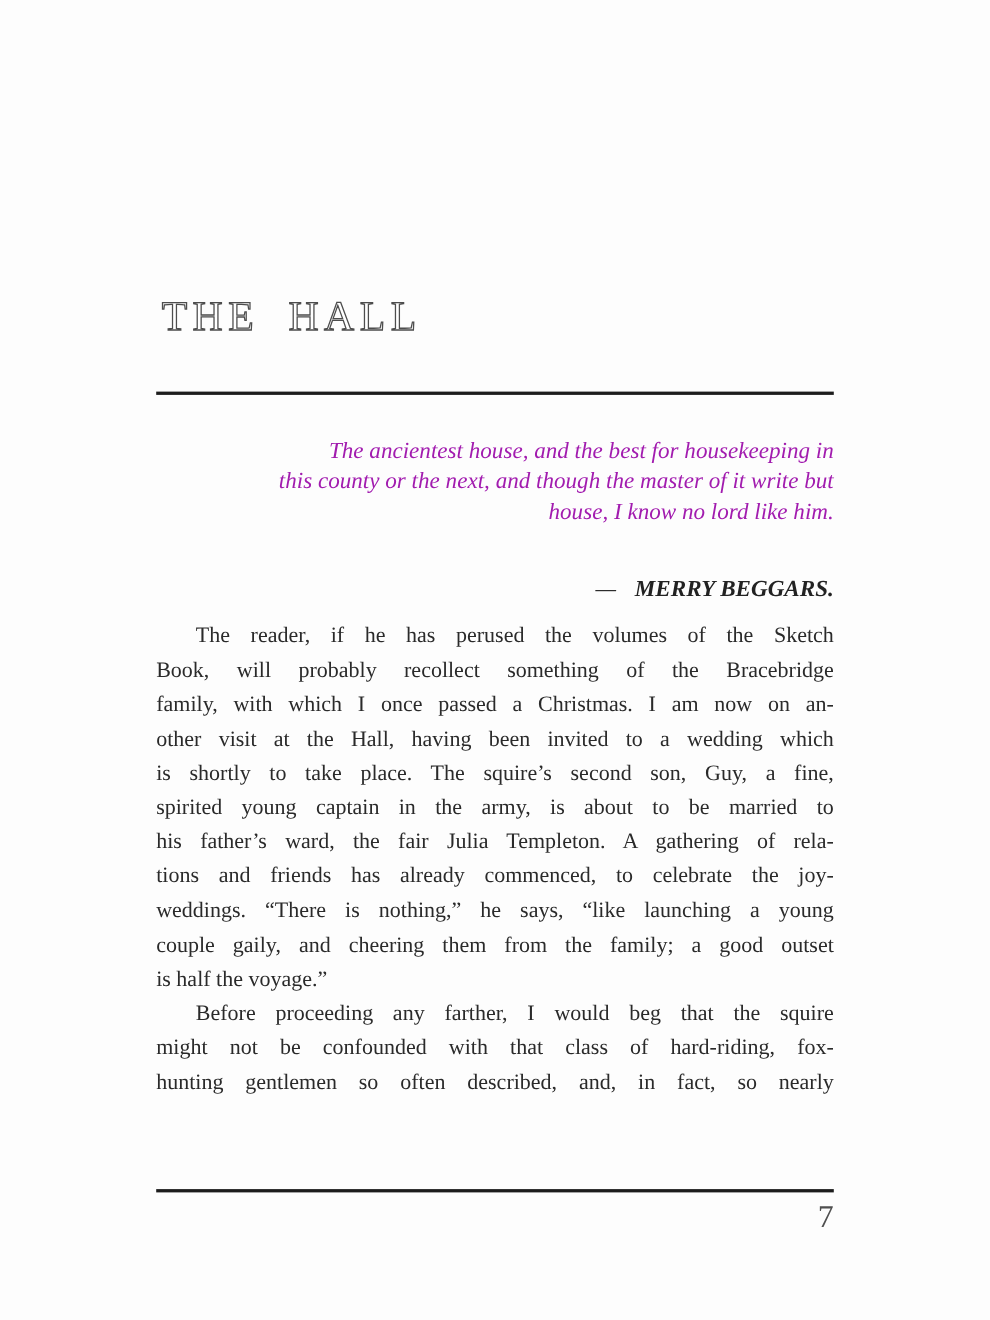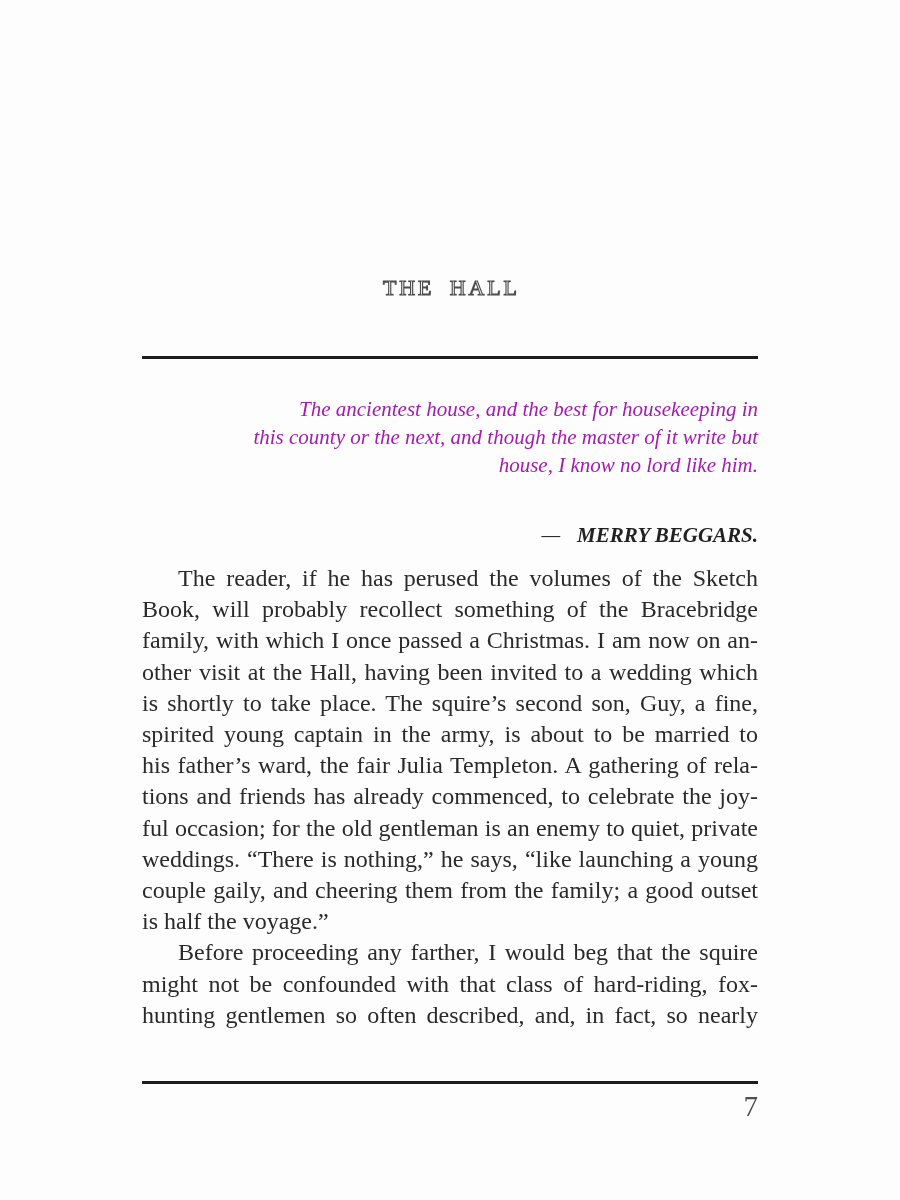--- a/index.html
+++ b/index.html
@@ -16,22 +16,21 @@
     overflow: hidden;
   }
   .column {
     position: absolute;
     left: 142px;
     width: 616px;
   }
   
   .chapter-title {
     top: 268px;
-    text-align: center;
-    font-size: 22px;
+    font-size: 38px;
     line-height: 40px;
     letter-spacing: 0.13em;
     word-spacing: 0.32em;
     color: #7f1d1d;
     -webkit-text-fill-color: rgba(255,255,255,0.92);
     -webkit-text-stroke: 1.15px #4d4d4d;
     text-indent: 0.13em; 
   }
   .rule {
     position: absolute;
@@ -62,21 +61,21 @@
     line-height: 28px;
     color: #222222;
   }
   .attribution .dash {
     font-weight: normal;
     margin-right: 17px;
   }
 
   .body-text {
     top: 563px;
-    font-size: 24px;
+    font-size: 20px;
     line-height: 31.2px;
     color: #2a2a2a;
   }
   .body-line {
     text-align: justify;
     text-align-last: justify;
   }
   .body-line.lastline { text-align-last: left; }
   .body-line.indent { text-indent: 36px; }
 
@@ -112,21 +111,20 @@
   <div class="column body-text">
       <div class="para">
         <div class="body-line indent">The reader, if he has perused the volumes of the Sketch</div>
         <div class="body-line">Book, will probably recollect something of the Bracebridge</div>
         <div class="body-line">family, with which I once passed a Christmas. I am now on an-</div>
         <div class="body-line">other visit at the Hall, having been invited to a wedding which</div>
         <div class="body-line">is shortly to take place. The squire’s second son, Guy, a fine,</div>
         <div class="body-line">spirited young captain in the army, is about to be married to</div>
         <div class="body-line">his father’s ward, the fair Julia Templeton. A gathering of rela-</div>
         <div class="body-line">tions and friends has already commenced, to celebrate the joy-</div>
-        <div class="body-line">ful occasion; for the old gentleman is an enemy to quiet, private</div>
         <div class="body-line">weddings. “There is nothing,” he says, “like launching a young</div>
         <div class="body-line">couple gaily, and cheering them from the family; a good outset</div>
         <div class="body-line lastline">is half the voyage.”</div>
       </div>
       <div class="para">
         <div class="body-line indent">Before proceeding any farther, I would beg that the squire</div>
         <div class="body-line">might not be confounded with that class of hard-riding, fox-</div>
         <div class="body-line">hunting gentlemen so often described, and, in fact, so nearly</div>
       </div>
     </div>

